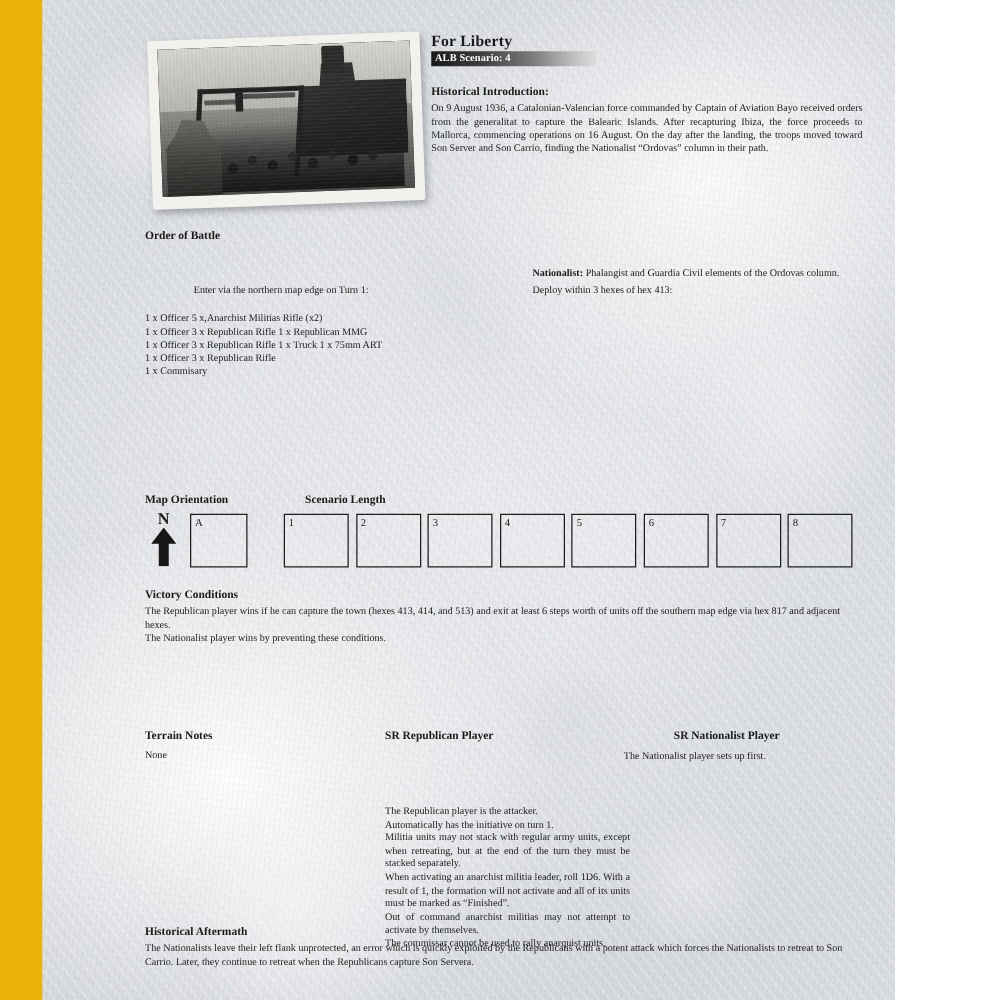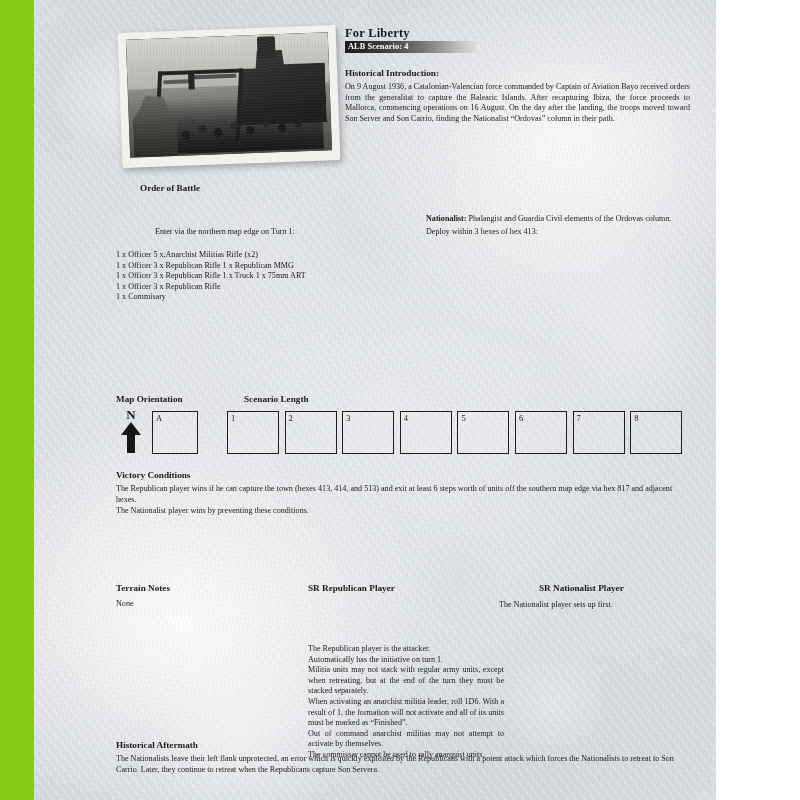--- a/index.html
+++ b/index.html
@@ -13,21 +13,21 @@
     font-family: "Liberation Serif", serif;
     color: #1a1a1a;
     overflow: hidden;
   }
 
   
   #page {
     position: relative;
     width: 700px;
     height: 800px;
-    background: #84cc16;
+    background: #eab308;
   }
 
   #paper {
     position: absolute;
     left: 34px;
     top: 0px;
     width: 682px;
     height: 800px;
     background:
       radial-gradient(ellipse 60% 45% at 22% 78%, rgba(255,255,255,0.95) 0%, rgba(255,255,255,0) 60%),
@@ -270,21 +270,21 @@
         <div class="ph-grain"></div>
       </div>
     </div>
 
     <div class="title">For Liberty</div>
     <div class="scen-bar">ALB Scenario: 4</div>
 
     <div class="sec-head" style="left:345px; top:68px;">Historical Introduction:</div>
     <div class="body-txt just" style="left:345px; top:82px; width:345px;">On 9 August 1936, a Catalonian-Valencian force commanded by Captain of Aviation Bayo received orders from the generalitat to capture the Balearic Islands.  After recapturing Ibiza, the force proceeds to Mallorca, commencing operations on 16 August.  On the day after the landing, the troops moved toward Son Server and Son Carrio, finding the Nationalist “Ordovas” column in their path.</div>
 
-    <div class="sec-head" style="left:116px; top:183px;margin-left:24px;">Order of Battle</div>
+    <div class="sec-head" style="left:116px; top:183px;">Order of Battle</div>
 
     <div class="body-txt" style="left:116px; top:227px; width:310px;margin-left:39px;">Enter via the northern map edge on Turn 1:</div>
     <div class="body-txt oob-list" style="left:116px; top:250px; width:310px;">1 x Officer 5 x,Anarchist Militias Rifle (x2)
 1 x Officer 3 x Republican Rifle 1 x Republican MMG
 1 x Officer 3 x Republican Rifle 1 x Truck 1 x 75mm ART
 1 x Officer 3 x Republican Rifle
 1 x Commisary</div>
 
     <div class="body-txt" style="left:426px; top:214px; width:270px;">
       <span class="b">Nationalist:</span>

